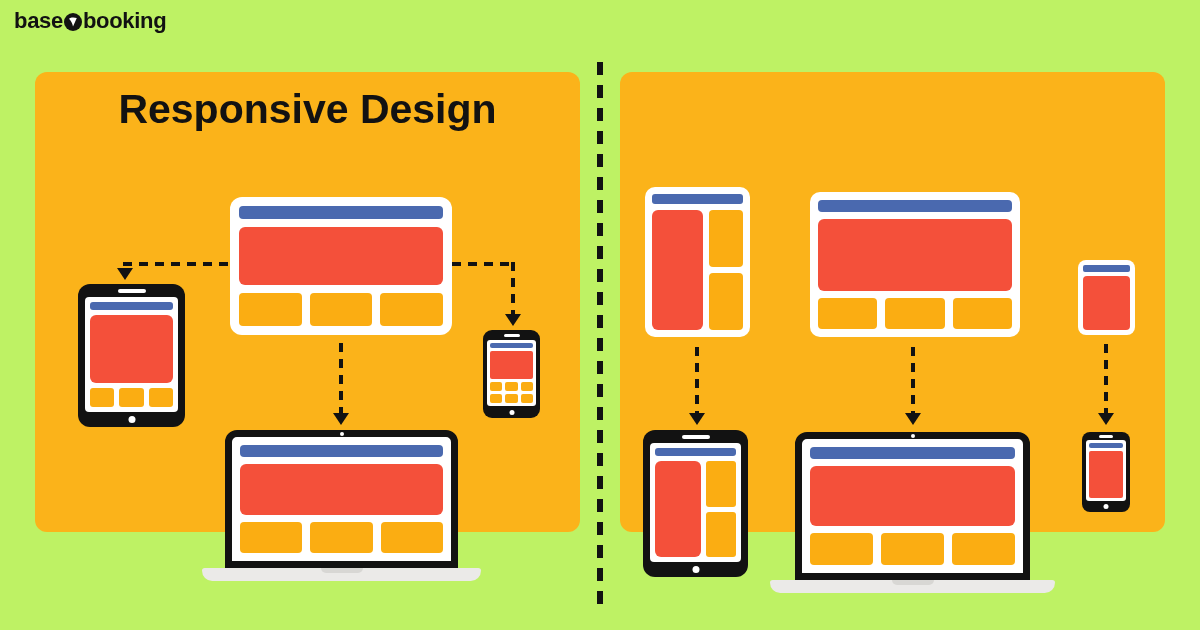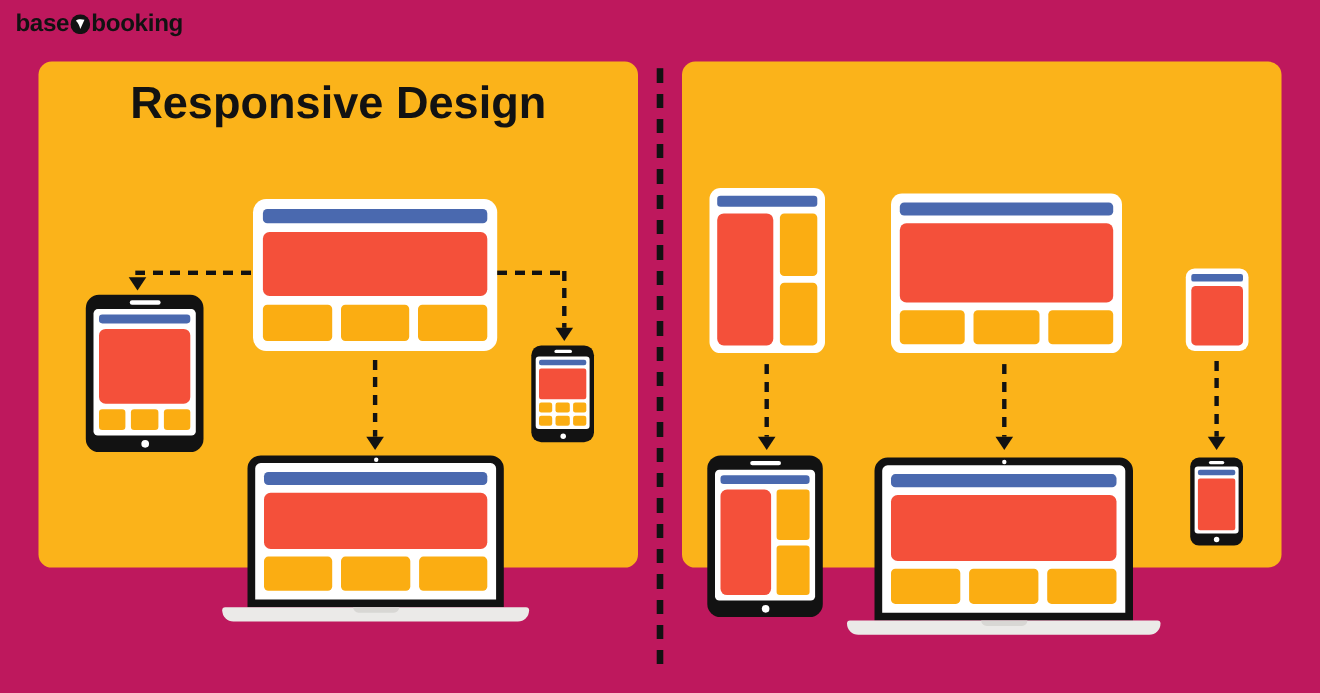--- a/index.html
+++ b/index.html
@@ -1,27 +1,27 @@
 <!DOCTYPE html>
 <html style="--panel-bg: #FBB31A; --accent-red: #F4503A; --accent-blue: #4A69AF; --accent-yellow: #FBAD12; --ink: #121212; --laptop-base: #EBEAE8; --laptop-notch: #D8D7D4;"><head>
 <meta charset="utf-8">
 <style>
   * { box-sizing: border-box; margin: 0; padding: 0; }
   html, body { width: 1200px; height: 630px; }
   body { background: #ffffff; font-family: "Liberation Sans", sans-serif; }
 
-  .page { position: relative; width: 1200px; height: 630px; background: #be185d; overflow: hidden; }
+  .page { position: relative; width: 1200px; height: 630px; background: #bef264; overflow: hidden; }
 
   
   .logo { position: absolute; left: 14px; top: 8px; display: flex; align-items: center;
           font-weight: bold; font-size: 22px; color: var(--ink, #121212); letter-spacing: -0.3px; }
   .logo-mark { display: inline-flex; margin: 2px 1px 0 1px; }
 
   
-  .panel { position: absolute; top: 56px; width: 545px; height: 460px;
+  .panel { position: absolute; top: 72px; width: 545px; height: 460px;
            background: var(--panel-bg, #FBB31A); border-radius: 12px; }
   .panel-left  { left: 35px; }
   .panel-right { left: 620px; }
   .panel-title { position: absolute; top: 14px; left: 0; width: 100%; text-align: center;
                  font-size: 41px; font-weight: 800; color: var(--ink, #121212); }
 
   .divider { position: absolute; left: 597px; top: 62px; width: 6px; height: 551px;
              background: repeating-linear-gradient(to bottom, var(--ink, #121212) 0 13px, transparent 13px 23px); }
 
   

